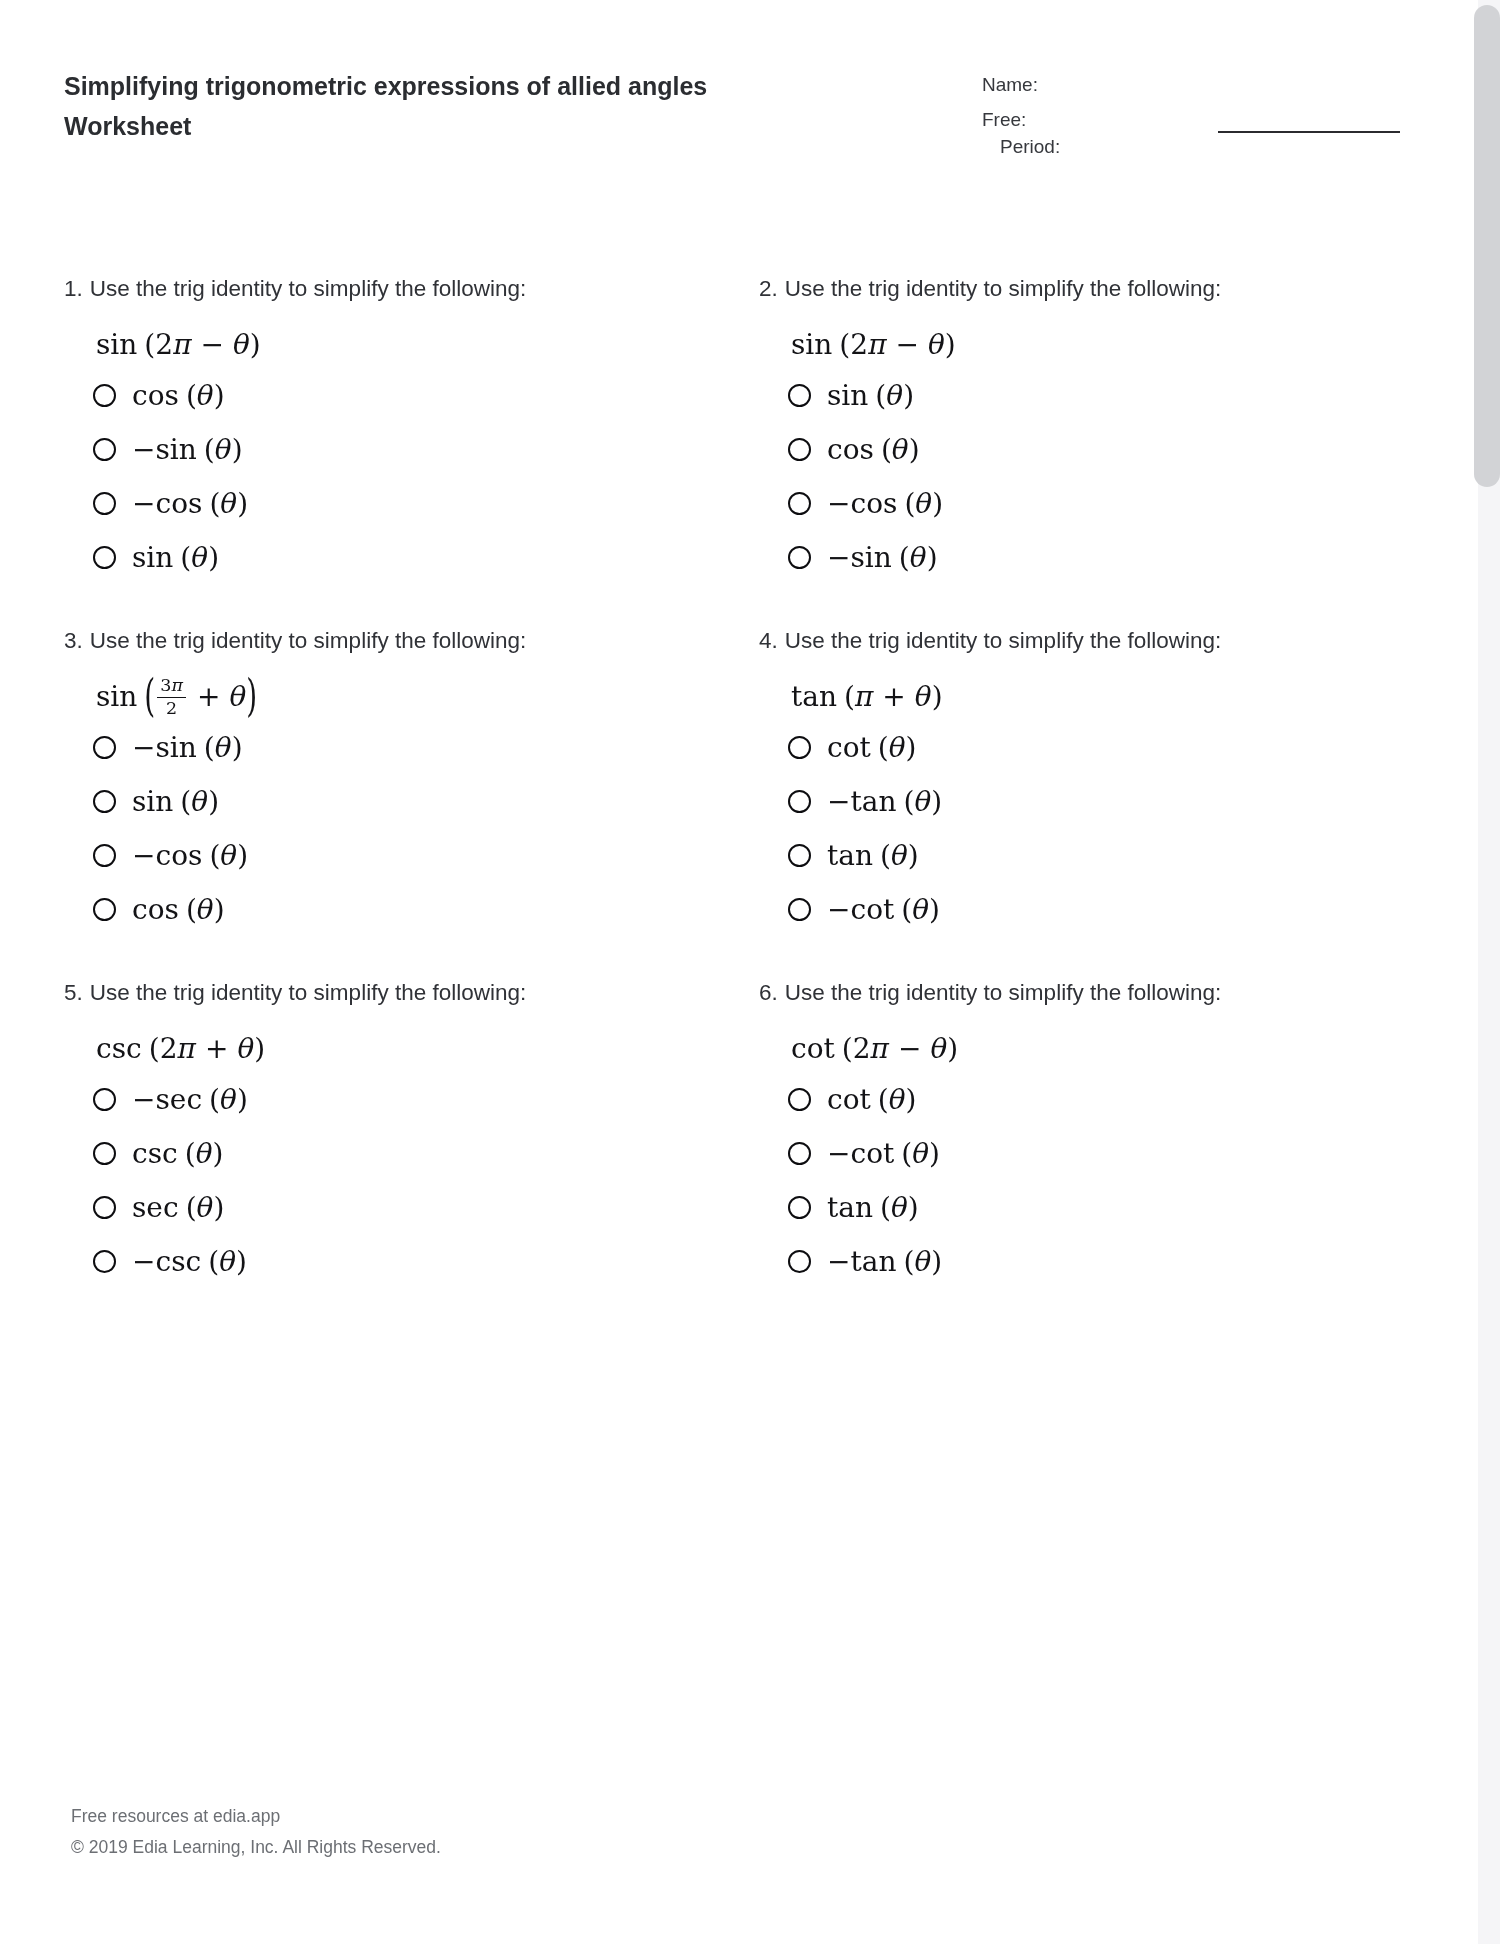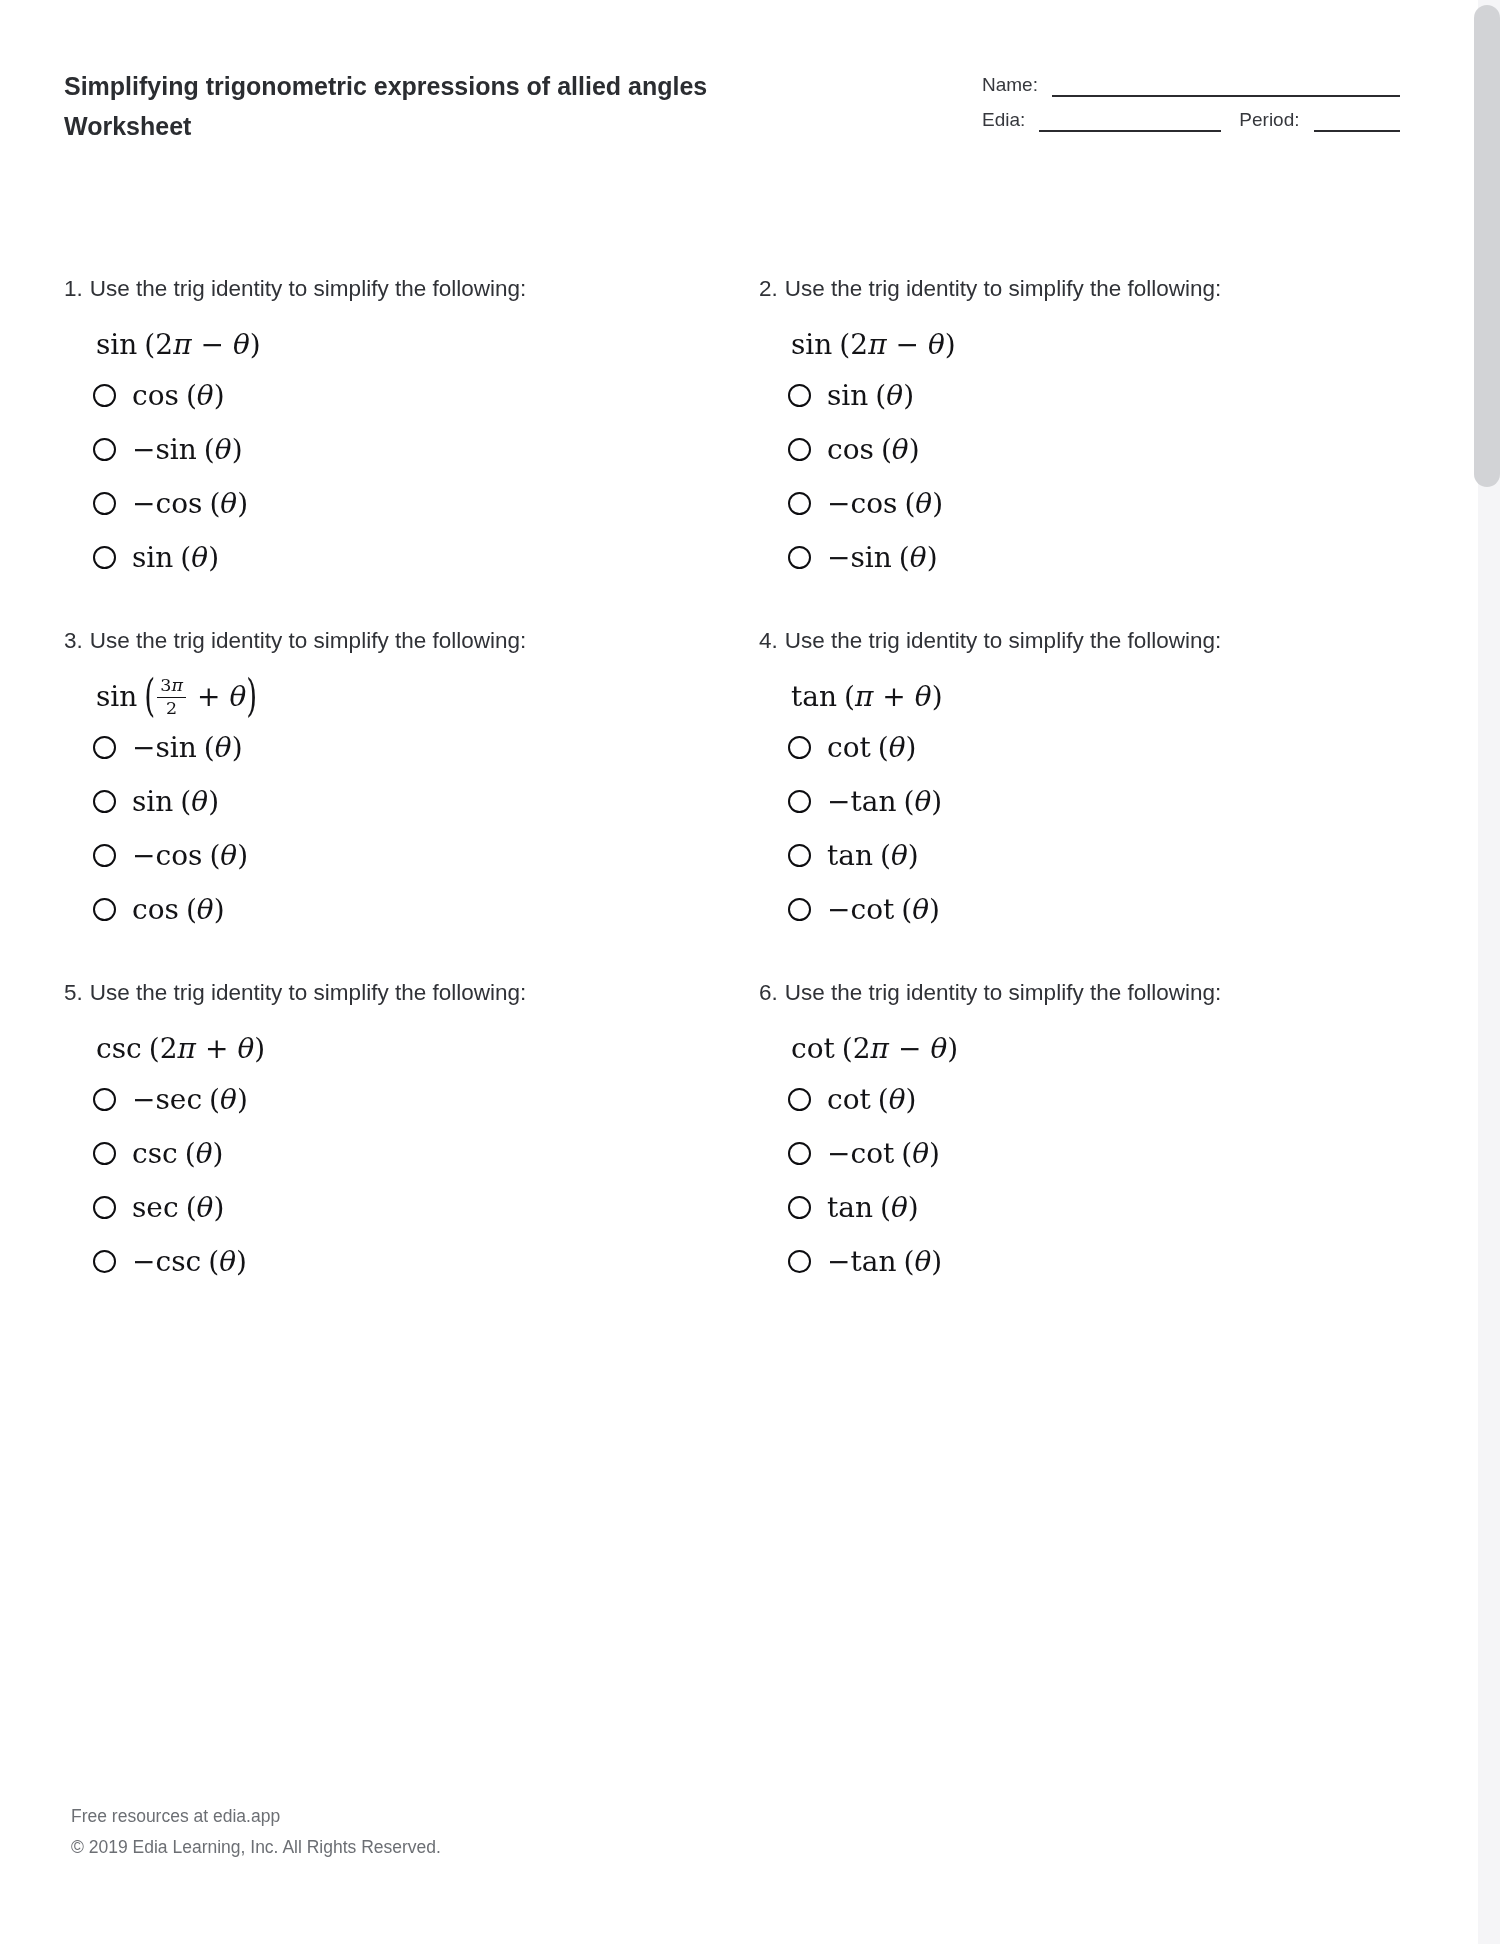--- a/index.html
+++ b/index.html
@@ -8,21 +8,21 @@
     width: 1500px; height: 1944px;
     position: relative; overflow: hidden;
     font-family: "Liberation Sans", sans-serif;
     color: #303237;
   }
   
   .doc-header { display: flex; justify-content: space-between; align-items: flex-start;
                 padding: 66px 100px 0 64px; }
   .title { font-size: 25px; font-weight: 700; color: #2b2d31; line-height: 40px; max-width: 700px; }
   .fields { width: 418px; margin-top: 8px; font-size: 19px; color: #36383d; }
-  .frow { display: flex; height: 26px; margin-bottom: 9px; }
+  .frow { display: flex; height: 26px; margin-bottom: 9px; flex-direction: column; }
   .frow .lbl { margin-right: 14px; white-space: nowrap; }
   .line { border-bottom: 2px solid #2b2b2f; align-self: flex-end; margin-bottom: 3px; }
   .line.grow { flex: 1; }
   .line.datew { width: 182px; }
   .plbl { margin-left: 18px; margin-right: 14px; }
   
   .questions { display: grid; grid-template-columns: 585px 585px;
                column-gap: 110px; row-gap: 52px; margin: 128px 0 0 64px; }
   .qhead { font-size: 22.5px; color: #303237; line-height: 30px; white-space: nowrap; }
   .qnum { margin-right: 7px; }
@@ -63,21 +63,21 @@
   <div class="title">
     <div>Simplifying trigonometric expressions of allied angles</div>
     <div>Worksheet</div>
   </div>
   <div class="fields">
     <div class="frow">
       <span class="lbl">Name:</span>
       <span class="line grow"></span>
     </div>
     <div class="frow">
-      <span class="lbl">Edia:</span>
+      <span class="lbl">Free:</span>
       <span class="line datew"></span>
       <span class="lbl plbl">Period:</span>
       <span class="line grow"></span>
     </div>
   </div>
 </div>
 
 <div class="questions">
 
   <div class="qblock">

